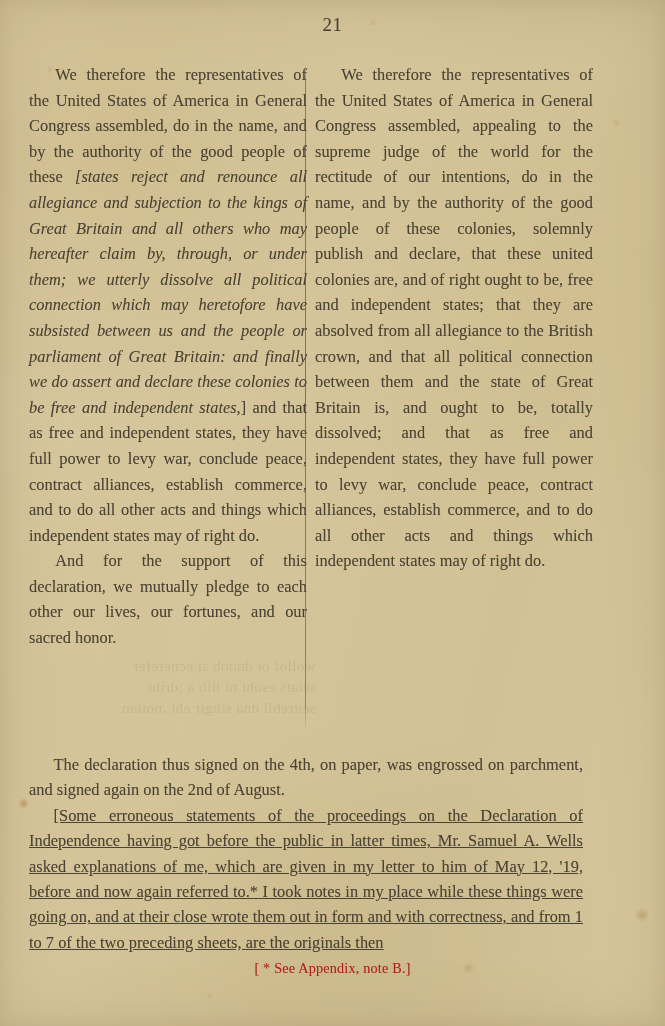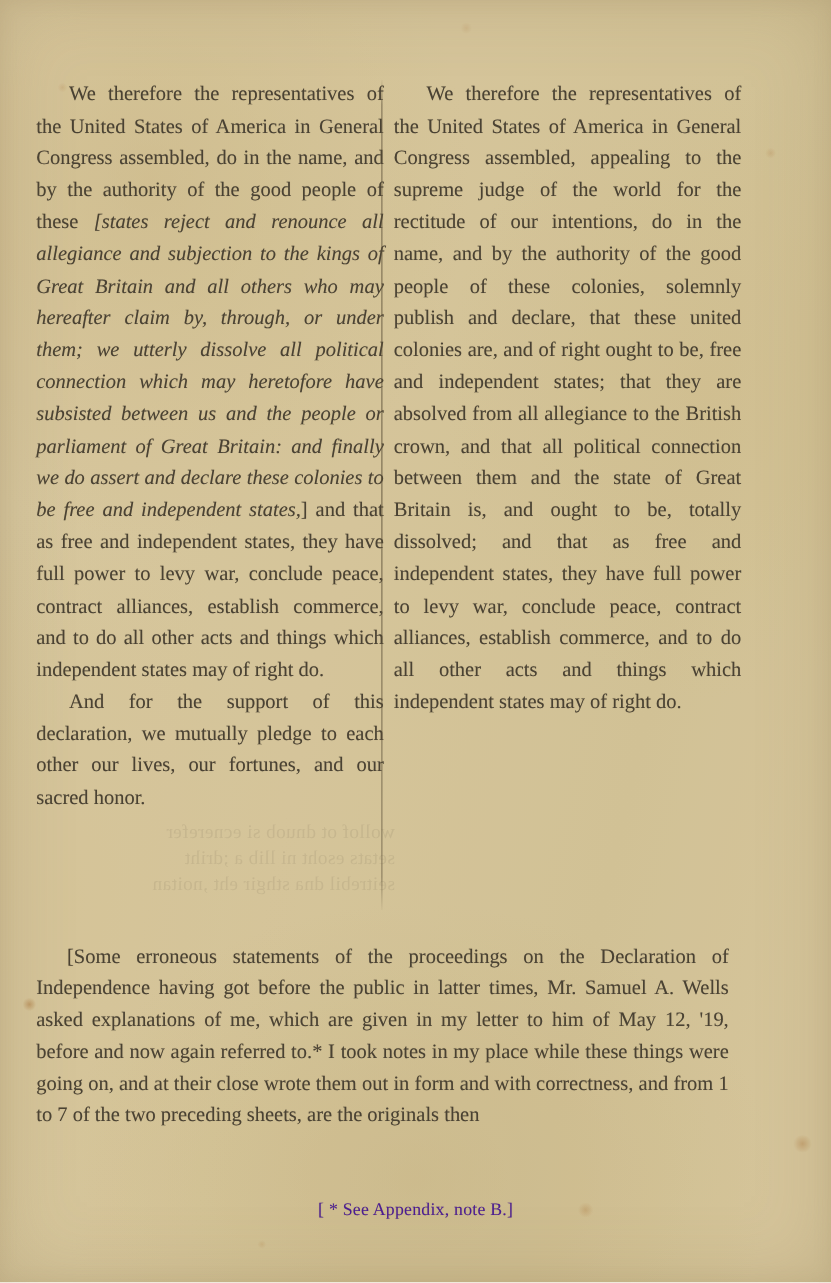--- a/index.html
+++ b/index.html
@@ -138,21 +138,21 @@
   #closing p + p { text-indent: 1.5em; text-decoration: underline; }
   #closing p:first-child { text-indent: 1.5em; }
 
   #footnote {
     position: absolute;
     left: 0;
     top: 960px;
     width: 665px;
     text-align: center;
     font-size: 14.2px;
-    color: #4c1d95;
+    color: #b91c1c;
     letter-spacing: .2px;
   }
 
   
   .col, #closing, #folio, #footnote {
     text-shadow: 0 0 .6px rgba(74,66,51,.28);
   }
 </style>
 </head>
 <body>
@@ -166,37 +166,39 @@
   <div class="fox" style="left:462px; top:962px; width:13px; height:12px; opacity:.55;"></div>
   <div class="fox" style="left:612px; top:118px; width:9px;  height:9px;  opacity:.40;"></div>
   <div class="fox" style="left:46px;  top:66px;  width:8px;  height:8px;  opacity:.35;"></div>
   <div class="fox" style="left:206px; top:992px; width:7px;  height:7px;  opacity:.35;"></div>
   <div class="fox" style="left:368px; top:18px;  width:10px; height:9px;  opacity:.30;"></div>
 
   <div id="showthrough">wollof ot dnuob si ecnerefer
 setats esoht ni llib a ;driht
 seitrebil dna sthgir eht ,noitan</div>
 
+  <div id="folio">21</div>
 
   <div id="columns">
 
     <div class="col left">
         <p><span>We therefore the representatives of the United States of America in General Congress assembled, do in the name, and by the authority of the good people of these </span><span class="struck">[states reject and renounce all allegiance and subjection to the kings of Great Britain and all others who may hereafter claim by, through, or under them; we utterly dissolve all political connection which may heretofore have subsisted between us and the people or parliament of Great Britain: and finally we do assert and declare these colonies to be free and independent states,</span><span>] and that as free and independent states, they have full power to levy war, conclude peace, contract alliances, establish commerce, and to do all other acts and things which independent states may of right do.</span></p>
         <p><span>And for the support of this declaration, we mutually pledge to each other our lives, our fortunes, and our sacred honor.</span></p>
       </div>
 
     <div class="col right">
         <p><span>We therefore the representatives of the United States of America in General Congress assembled, appealing to the supreme judge of the world for the rectitude of our intentions, do in the name, and by the authority of the good people of these colonies, solemnly publish and declare, that these united colonies are, and of right ought to be, free and independent states; that they are absolved from all allegiance to the British crown, and that all political connection between them and the state of Great Britain is, and ought to be, totally dissolved; and that as free and independent states, they have full power to levy war, conclude peace, contract alliances, establish commerce, and to do all other acts and things which independent states may of right do.</span></p>
       </div>
 
   </div>
 
   <div id="column-rule"></div>
 
   <div id="closing">
+      <p>The declaration thus signed on the 4th, on paper, was engrossed on parchment, and signed again on the 2nd of August.</p>
       <p>[Some erroneous statements of the proceedings on the Declaration of Independence having got before the public in latter times, Mr. Samuel A. Wells asked explanations of me, which are given in my letter to him of May 12, '19, before and now again referred to.*  I took notes in my place while these things were going on, and at their close wrote them out in form and with correctness, and from 1 to 7 of the two preceding sheets, are the originals then</p>
     </div>
 
   <div id="footnote">[ * See Appendix, note B.]</div>
 
   <div id="page-edge"></div>
 
 </div>
 
 </body></html>

